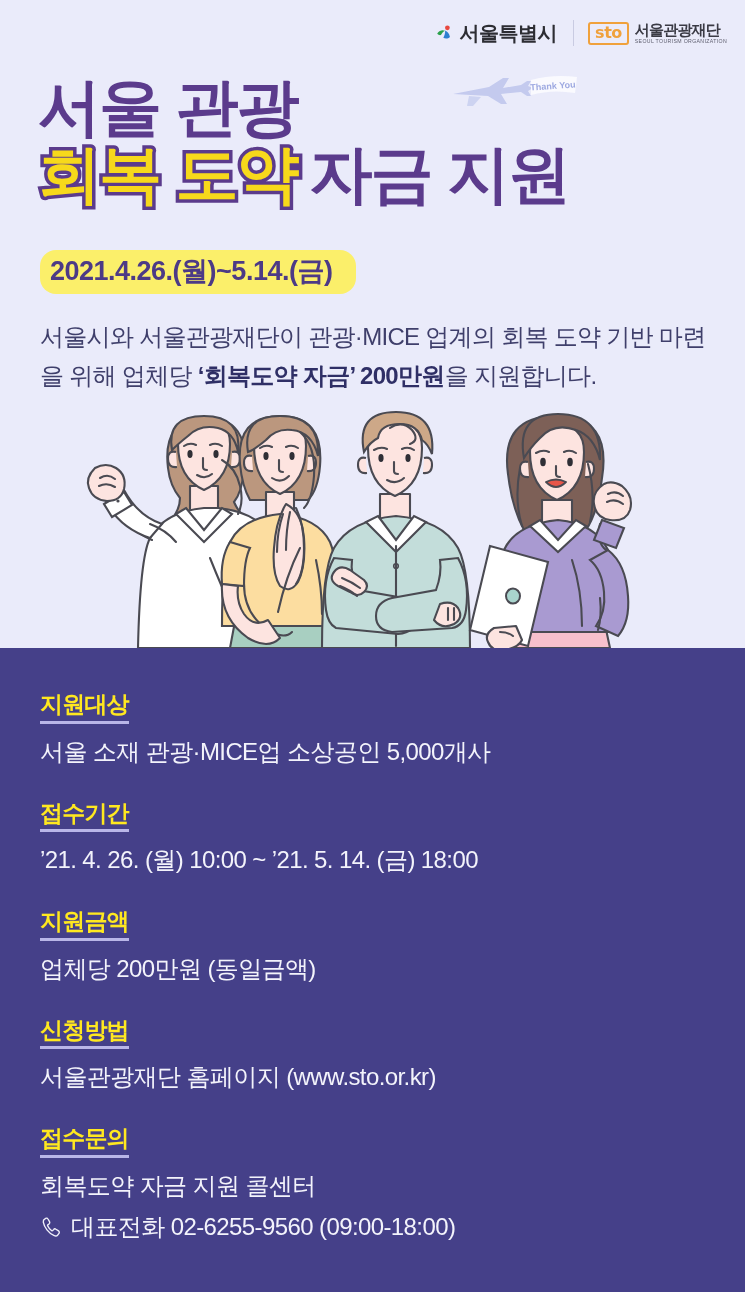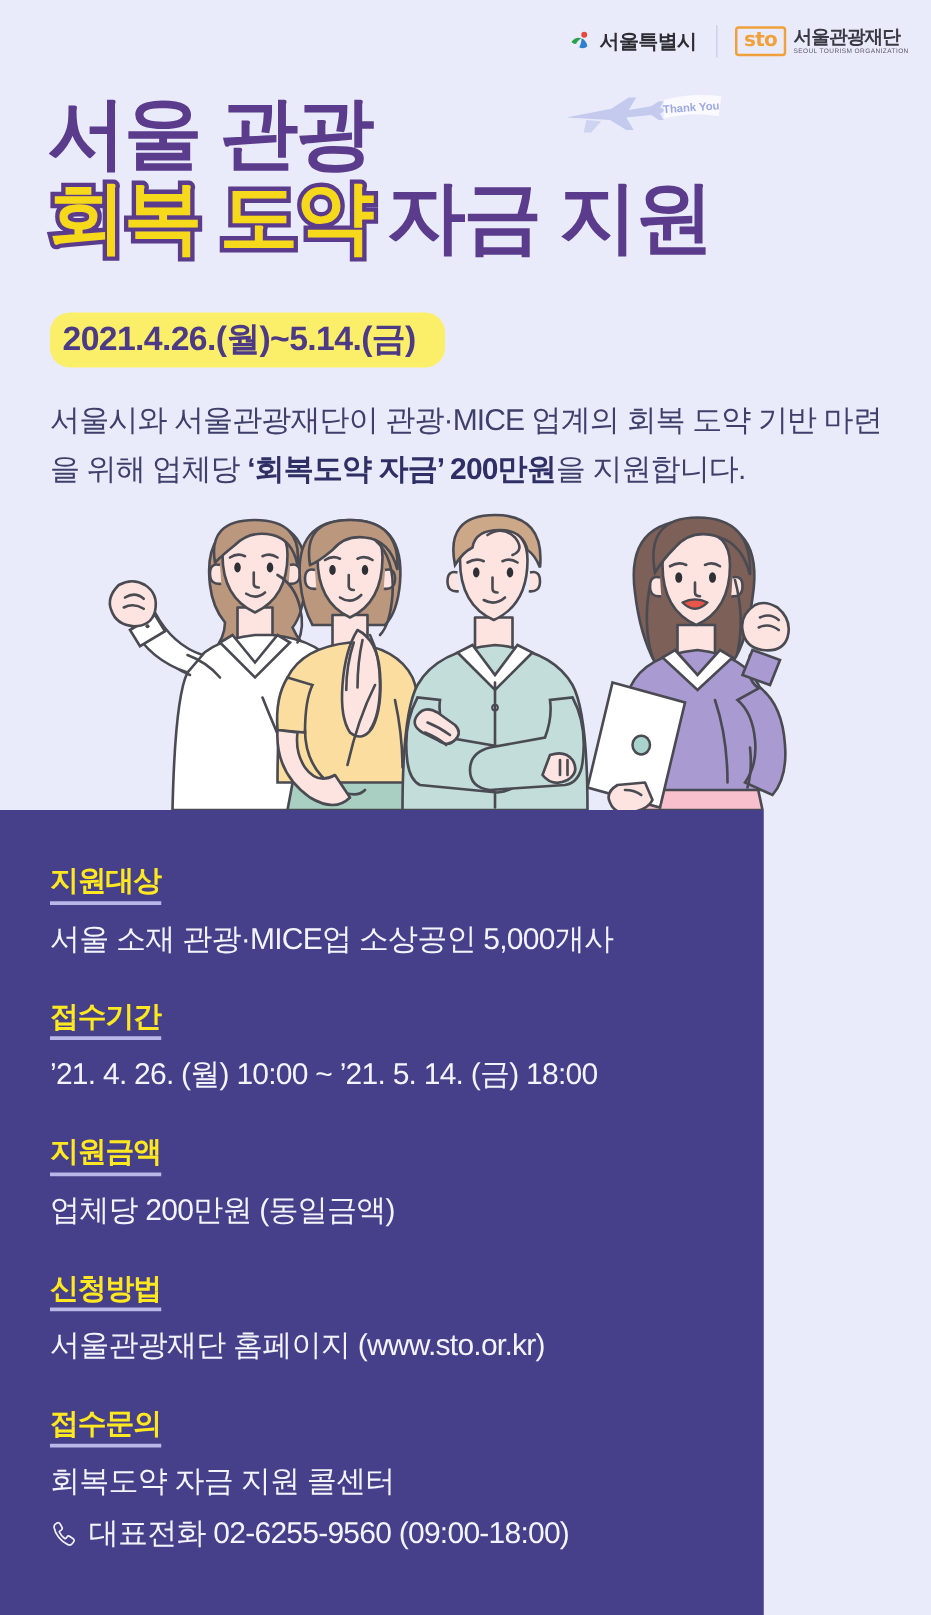--- a/index.html
+++ b/index.html
@@ -40,21 +40,21 @@
   .logo-seoul {
     display: flex;
     align-items: center;
     gap: 4px;
     padding-right: 16px;
     border-right: 1px solid #c9cbe2;
     height: 26px;
   }
   .logo-seoul-mark { width: 22px; height: 22px; display: block; }
   .logo-seoul-text {
-    font-size: 16px;
+    font-size: 20px;
     font-weight: bold;
     color: #2d2d33;
     letter-spacing: -0.5px;
     white-space: nowrap;
   }
   .logo-sto {
     display: flex;
     align-items: center;
     gap: 6px;
     padding-left: 14px;
@@ -160,21 +160,21 @@
     left: 0;
     bottom: 0;
     width: 745px;
     height: 240px;
   }
 
   
   .bottom-section {
     position: absolute;
     left: 0; top: 648px;
-    width: 611px;
+    width: 745px;
     height: 644px;
     background: #454089;
   }
   .info-list {
     position: absolute;
     left: 40px;
     top: 42px;
     right: 30px;
   }
   .info-block { margin-bottom: 29px; }

